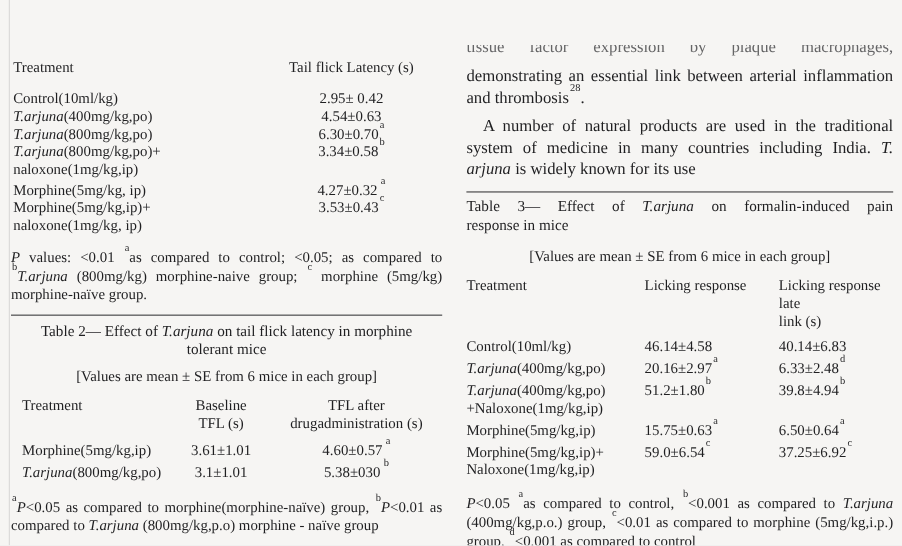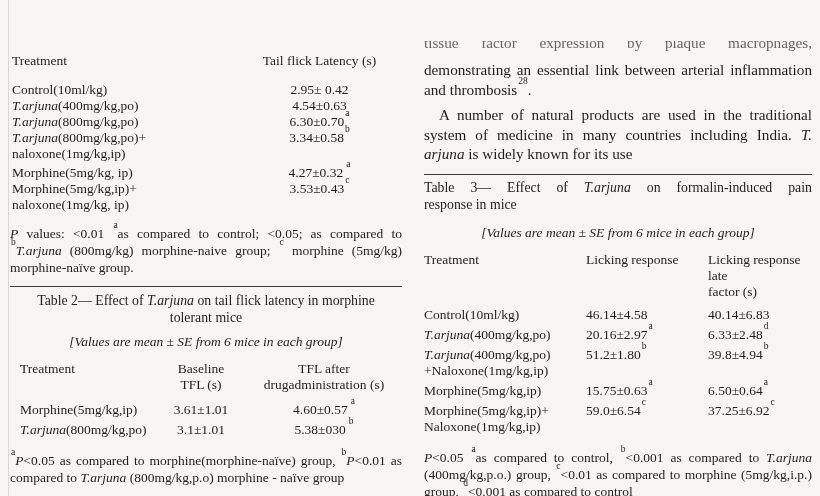--- a/index.html
+++ b/index.html
@@ -41,21 +41,21 @@
     margin: 0;
   }
   .footnote {
     font-size: 13.5px;
     line-height: 17px;
     text-align: justify;
     margin: 0;
   }
   .caption { font-size: 13.8px; line-height: 17px; }
   .center { text-align: center; }
-  .values-note { font-size: 13.5px; text-align: center; font-style: italic; }
+  .values-note { font-size: 13.5px; text-align: center; }
 
   
   .t1 { font-size: 13.5px; line-height: 16px; padding-left: 2px; }
   .t1-row { display: flex; }
   .t1-c1 { width: 225px; flex: 0 0 auto; }
   .t1-c2 { flex: 1 1 auto; text-align: center; }
   .t1-head { margin-bottom: 13px; }
   .t1 .gap-above { margin-top: 3px; align-items: center; }
 
   
@@ -208,21 +208,21 @@
 
     <div class="t3" style="margin-top:11px;">
       <div class="t3-row">
         <div class="t3-c1">Treatment</div>
         <div class="t3-c2">
           <div>Licking response</div>
         </div>
         <div class="t3-c3">
           <div>Licking response</div>
           <div>late</div>
-          <div>factor (s)</div>
+          <div>link (s)</div>
         </div>
       </div>
       <div class="t3-body">
         <div class="t3-row">
           <div class="t3-c1">Control(10ml/kg)</div>
           <div class="t3-c2"><span>46.14±4.58</span></div>
           <div class="t3-c3"><span>40.14±6.83</span></div>
         </div>
         <div class="t3-row">
           <div class="t3-c1"><span class="it">T.arjuna</span><span>(400mg/kg,po)</span></div>

